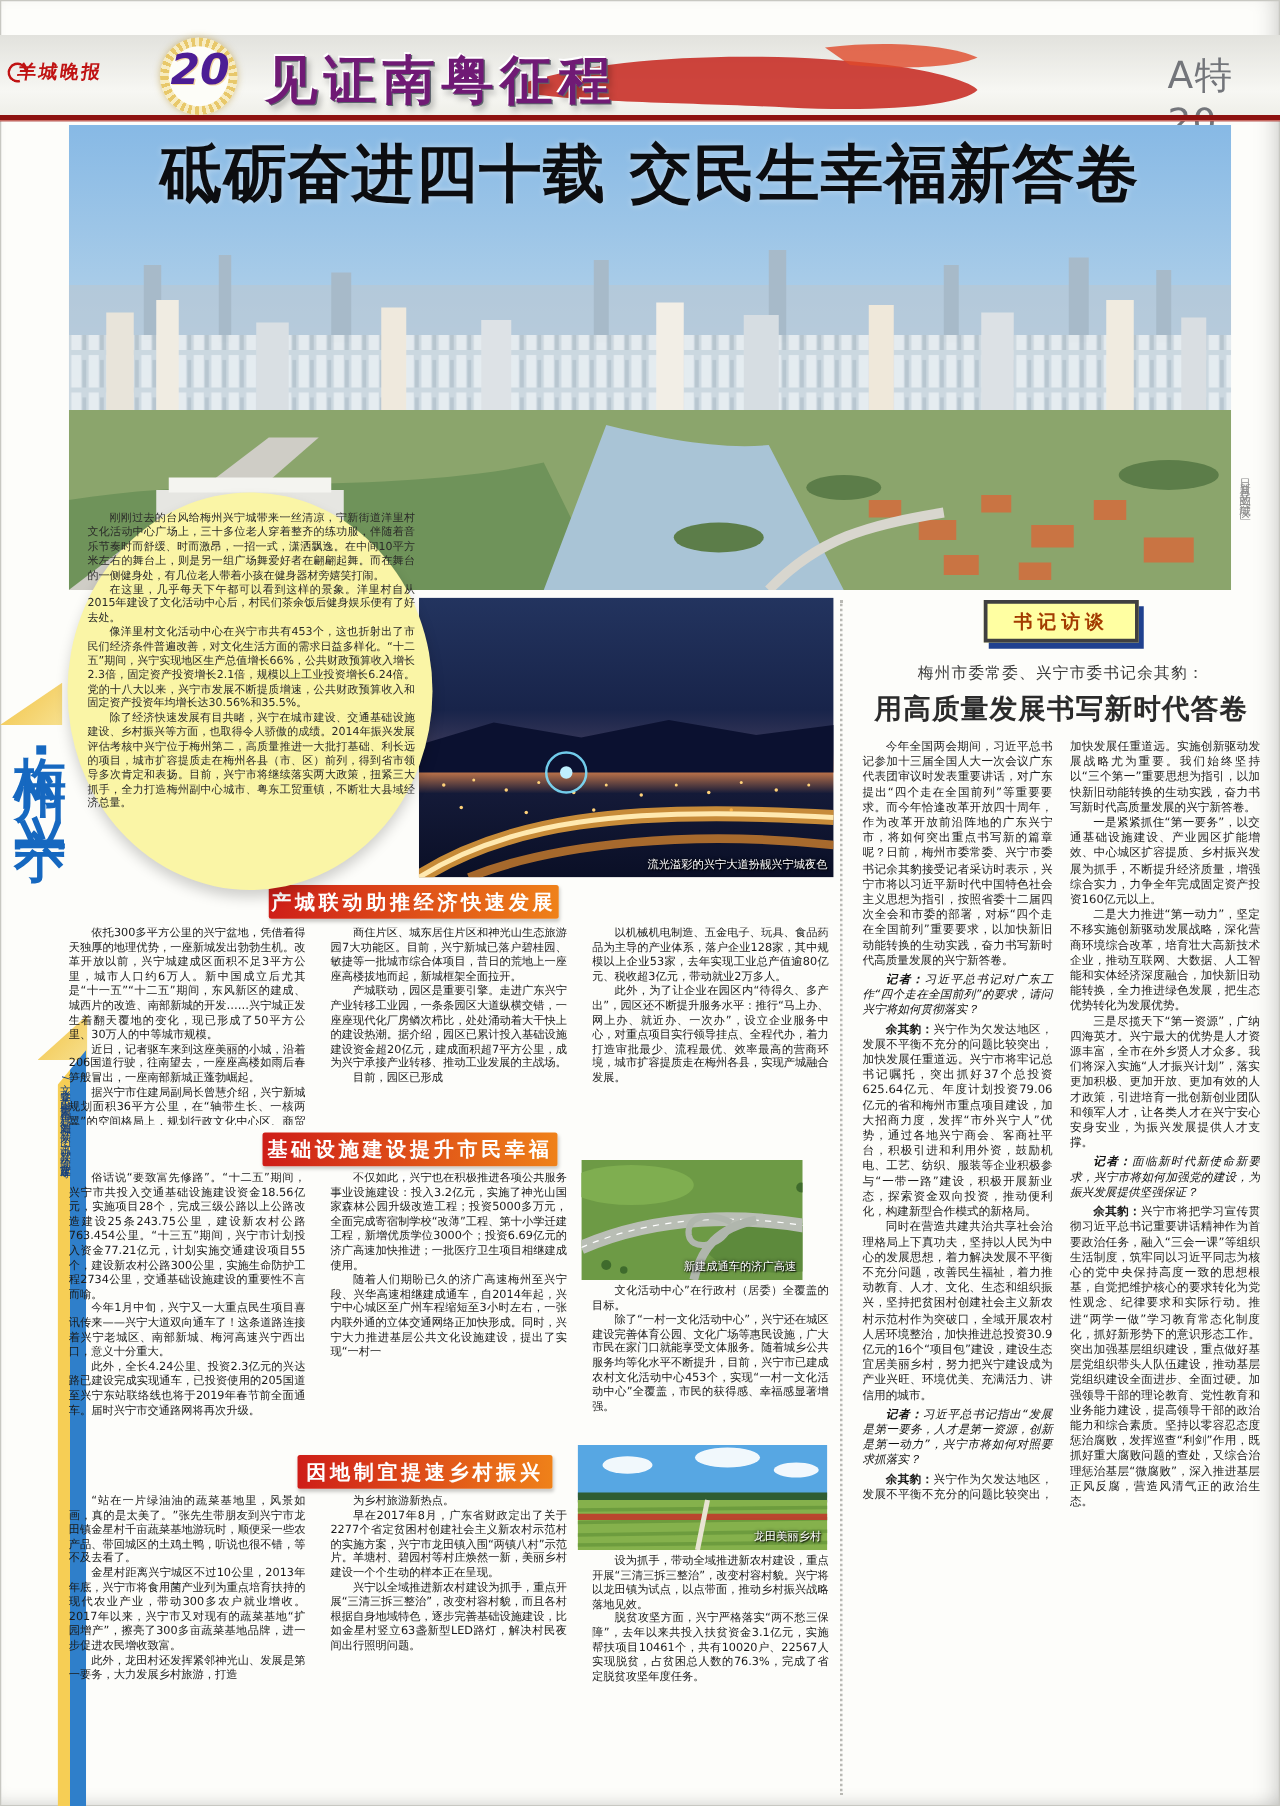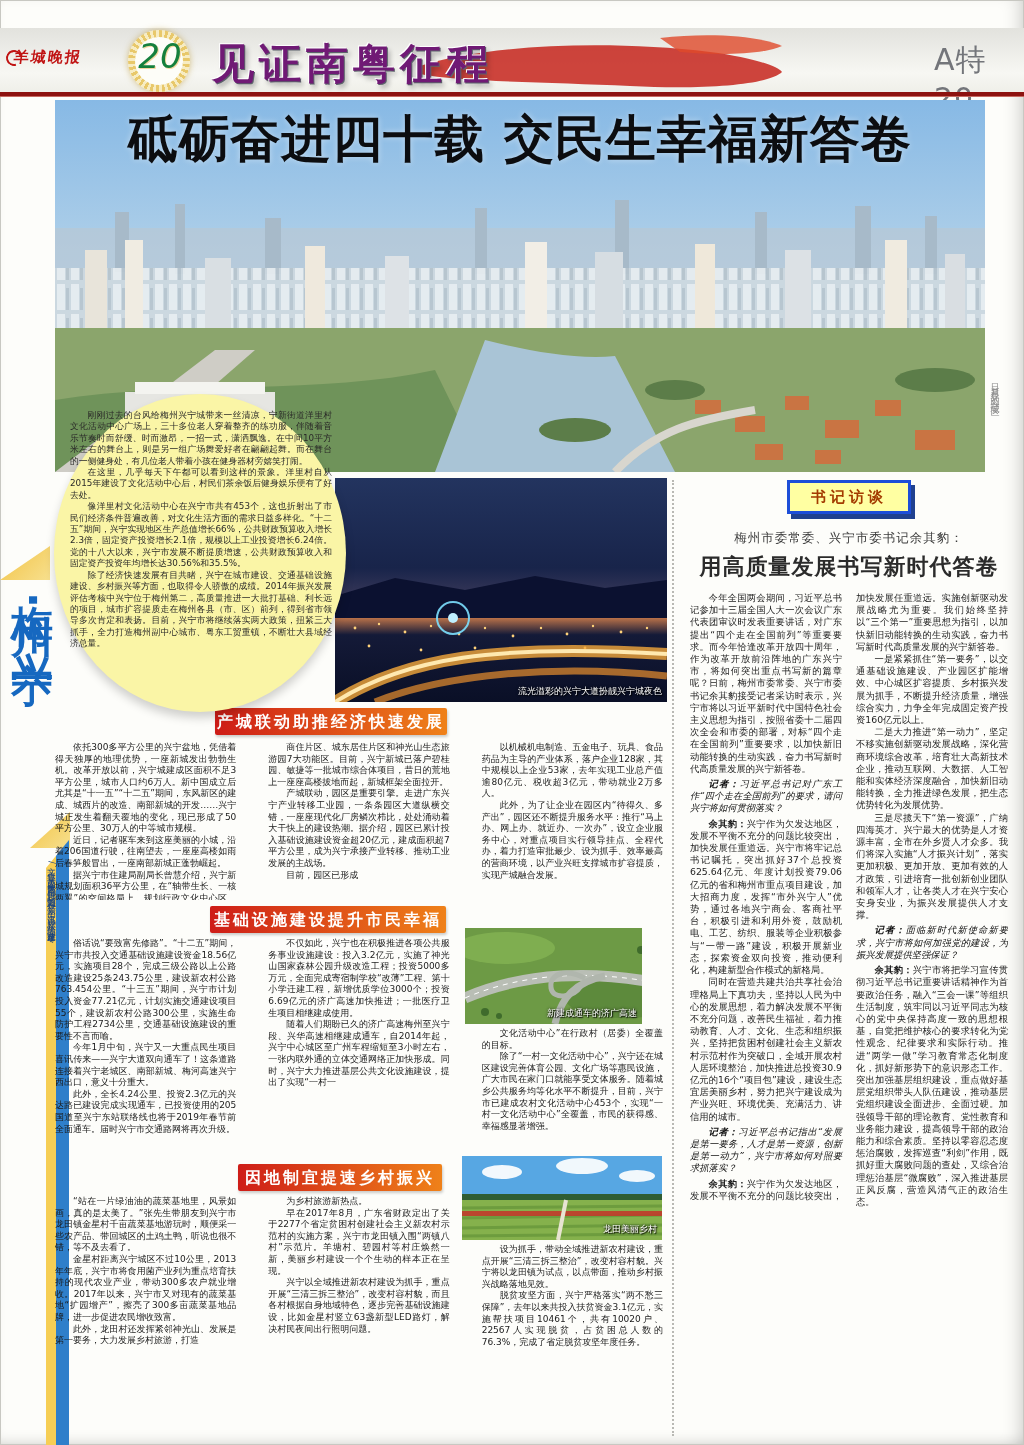--- a/index.html
+++ b/index.html
@@ -7,21 +7,21 @@
         box-shadow:inset 0 0 0 1px #c8c8c2, inset -14px 0 18px -10px rgba(0,0,0,.18), inset 0 -10px 14px -8px rgba(0,0,0,.15);
         font-family:"DejaVu Sans","Liberation Sans",sans-serif;color:#1a1a1a;}
   .abs{position:absolute;}
   
   .band{left:0;top:28px;width:1024px;height:64px;background:linear-gradient(180deg,#e2e2dd,#f7f7f3 70%,#efefe9);}
   .paper-name{left:14px;top:48px;font-size:15px;font-weight:bold;color:#c01313;transform:skewX(-8deg);letter-spacing:2px;}
   .paper-swirl{left:6px;top:50px;width:12px;height:12px;border:2.5px solid #c01313;border-radius:50%;border-right-color:transparent;transform:rotate(30deg);}
   .anniv{left:128px;top:30px;width:62px;height:62px;border-radius:50%;
          background:repeating-conic-gradient(#e8c86a 0 6deg,#f7ecc2 6deg 12deg);box-shadow:0 0 6px rgba(180,140,30,.5);}
   .anniv-inner{left:135px;top:37px;width:48px;height:48px;border-radius:50%;background:#fdfdf8;}
-  .anniv-num{left:132px;top:36px;width:56px;text-align:center;font-size:34px;font-weight:400;font-style:italic;color:#15803d;text-shadow:1px 1px 0 #f3d6a0;}
+  .anniv-num{left:132px;top:36px;width:56px;text-align:center;font-size:34px;font-weight:700;font-style:italic;color:#4c1d95;text-shadow:1px 1px 0 #f3d6a0;}
   .banner-title{left:212px;top:36px;font-size:42px;font-weight:900;letter-spacing:5px;color:#701a75;
          text-shadow:-1px -1px 0 #ffffff,1px 1px 0 #5c636b,3px 4px 5px rgba(0,0,0,.28);z-index:3;}
   .brush{left:410px;top:26px;z-index:2;}
   .dateblock{left:652px;top:44px;width:280px;text-align:right;font-size:10px;line-height:15px;color:#56565a;}
   .pagenum{left:934px;top:40px;font-size:30px;color:#73757a;letter-spacing:1px;}
   .red-rule{left:0;top:92px;width:1024px;height:4px;background:#8d1210;border-bottom:1px solid #c76a62;}
   
   .main-photo{left:55px;top:100px;width:930px;height:372px;overflow:hidden;}
   .headline{left:55px;top:106px;width:930px;text-align:center;font-size:50px;font-weight:900;color:#0c0d10;
             letter-spacing:1px;text-shadow:0 0 6px rgba(255,255,255,.45);z-index:5;}
@@ -42,32 +42,32 @@
   .night-photo{left:335px;top:478px;width:332px;height:224px;overflow:hidden;}
   .photo-cap{position:absolute;right:5px;bottom:4px;font-size:9px;color:#fff;text-shadow:0 0 3px #000,1px 1px 1px #000;}
   .hw-photo{left:465px;top:928px;width:177px;height:96px;overflow:hidden;z-index:4;}
   .vg-photo{left:462px;top:1156px;width:200px;height:84px;overflow:hidden;z-index:4;}
   
   .sec-h{height:27px;line-height:27px;text-align:center;color:#fff;font-size:16px;font-weight:bold;letter-spacing:3px;
          background:linear-gradient(90deg,#ce1d18,#ef8119);border-radius:2px;box-shadow:1px 2px 3px rgba(0,0,0,.2);}
   .sh1{left:215px;top:708px;width:232px;}
   .sh2{left:210px;top:906px;width:236px;}
   .sh3{left:238px;top:1164px;width:204px;}
-  .sec-body{display:flex;gap:32px;}
+  .sec-body{display:flex;gap:20px;}
   .sb1{left:55px;top:742px;width:608px;height:158px;}
   .sb2{left:55px;top:938px;width:608px;height:220px;}
   .sb3{left:55px;top:1196px;width:608px;height:238px;}
   .col{width:192px;height:100%;overflow:hidden;font-size:9px;line-height:11.6px;text-align:justify;}
   .col p{margin:0;text-indent:2em;}
   .pad96{padding-top:90px;}
   .pad84{padding-top:48px;}
   .dotline{left:672px;top:480px;height:956px;border-left:2px dotted #b9b9b4;}
   
   .interview{left:690px;top:480px;width:318px;}
-  .badge{width:118px;height:28px;margin:0 auto;background:#ffffa2;border:3px solid #1d4ed8;box-shadow:4px 5px 0 #20418f;
+  .badge{width:118px;height:28px;margin:0 auto;background:#ffffa2;border:3px solid #404040;box-shadow:4px 5px 0 #20418f;
          text-align:center;line-height:28px;font-size:15px;font-weight:bold;letter-spacing:4px;color:#a33b00;}
   .kicker{margin-top:16px;text-align:center;font-size:12.5px;color:#3c3c3c;letter-spacing:1px;}
   .iv-title{margin-top:5px;text-align:center;font-size:22px;font-weight:900;color:#2b2b2b;letter-spacing:1px;}
   .iv-body{margin-top:10px;height:852px;overflow:hidden;column-count:2;column-gap:14px;font-size:9.3px;line-height:12.2px;text-align:justify;color:#1c1c1c;}
   .iv-body p{margin:0;text-indent:2em;}
   .iv-body p.qa-q{font-style:italic;color:#0f0f0f;margin:3px 0;}
   .iv-body p.qa-a{margin-top:3px;}
   .iv-body b{font-weight:bold;}
 </style>
 </head>
@@ -224,21 +224,21 @@
         <p>近日，记者驱车来到这座美丽的小城，沿着206国道行驶，往南望去，一座座高楼如雨后春笋般冒出，一座南部新城正蓬勃崛起。</p>
         <p>据兴宁市住建局副局长曾慧介绍，兴宁新城规划面积36平方公里，在“轴带生长、一核两翼”的空间格局上，规划行政文化中心区、商贸物流园片区、电子商务区、旅游服务片区、滨江</p>
       </div>
     <div class="col">
         <p>商住片区、城东居住片区和神光山生态旅游园7大功能区。目前，兴宁新城已落户碧桂园、敏捷等一批城市综合体项目，昔日的荒地上一座座高楼拔地而起，新城框架全面拉开。</p>
         <p>产城联动，园区是重要引擎。走进广东兴宁产业转移工业园，一条条园区大道纵横交错，一座座现代化厂房鳞次栉比，处处涌动着大干快上的建设热潮。据介绍，园区已累计投入基础设施建设资金超20亿元，建成面积超7平方公里，成为兴宁承接产业转移、推动工业发展的主战场。</p>
         <p>目前，园区已形成</p>
       </div>
     <div class="col">
         <p>以机械机电制造、五金电子、玩具、食品药品为主导的产业体系，落户企业128家，其中规模以上企业53家，去年实现工业总产值逾80亿元、税收超3亿元，带动就业2万多人。</p>
-        <p>此外，为了让企业在园区内“待得久、多产出”，园区还不断提升服务水平：推行“马上办、网上办、就近办、一次办”，设立企业服务中心，对重点项目实行领导挂点、全程代办，着力打造审批最少、设为抓手、效率最高的营商环境，以产业兴旺支撑城市扩容提质，实现产城融合发展。</p>
+        <p>此外，为了让企业在园区内“待得久、多产出”，园区还不断提升服务水平：推行“马上办、网上办、就近办、一次办”，设立企业服务中心，对重点项目实行领导挂点、全程代办，着力打造审批最少、流程最优、效率最高的营商环境，城市扩容提质走在梅州各县，实现产城融合发展。</p>
       </div>
   </div>
 
   <div class="abs sec-h sh2">基础设施建设提升市民幸福感</div>
   <div class="abs hw-photo">
     <svg width="197" height="96" viewBox="0 0 197 96" preserveAspectRatio="none">
       <rect width="197" height="96" fill="#6d9a45"></rect>
       <ellipse cx="40" cy="20" rx="50" ry="16" fill="#7fae50"></ellipse>
         <ellipse cx="160" cy="70" rx="60" ry="20" fill="#5d8a3c"></ellipse>
       <path d="M0,70 C60,44 130,42 197,56" stroke="#b9beb5" stroke-width="11" fill="none"></path>

